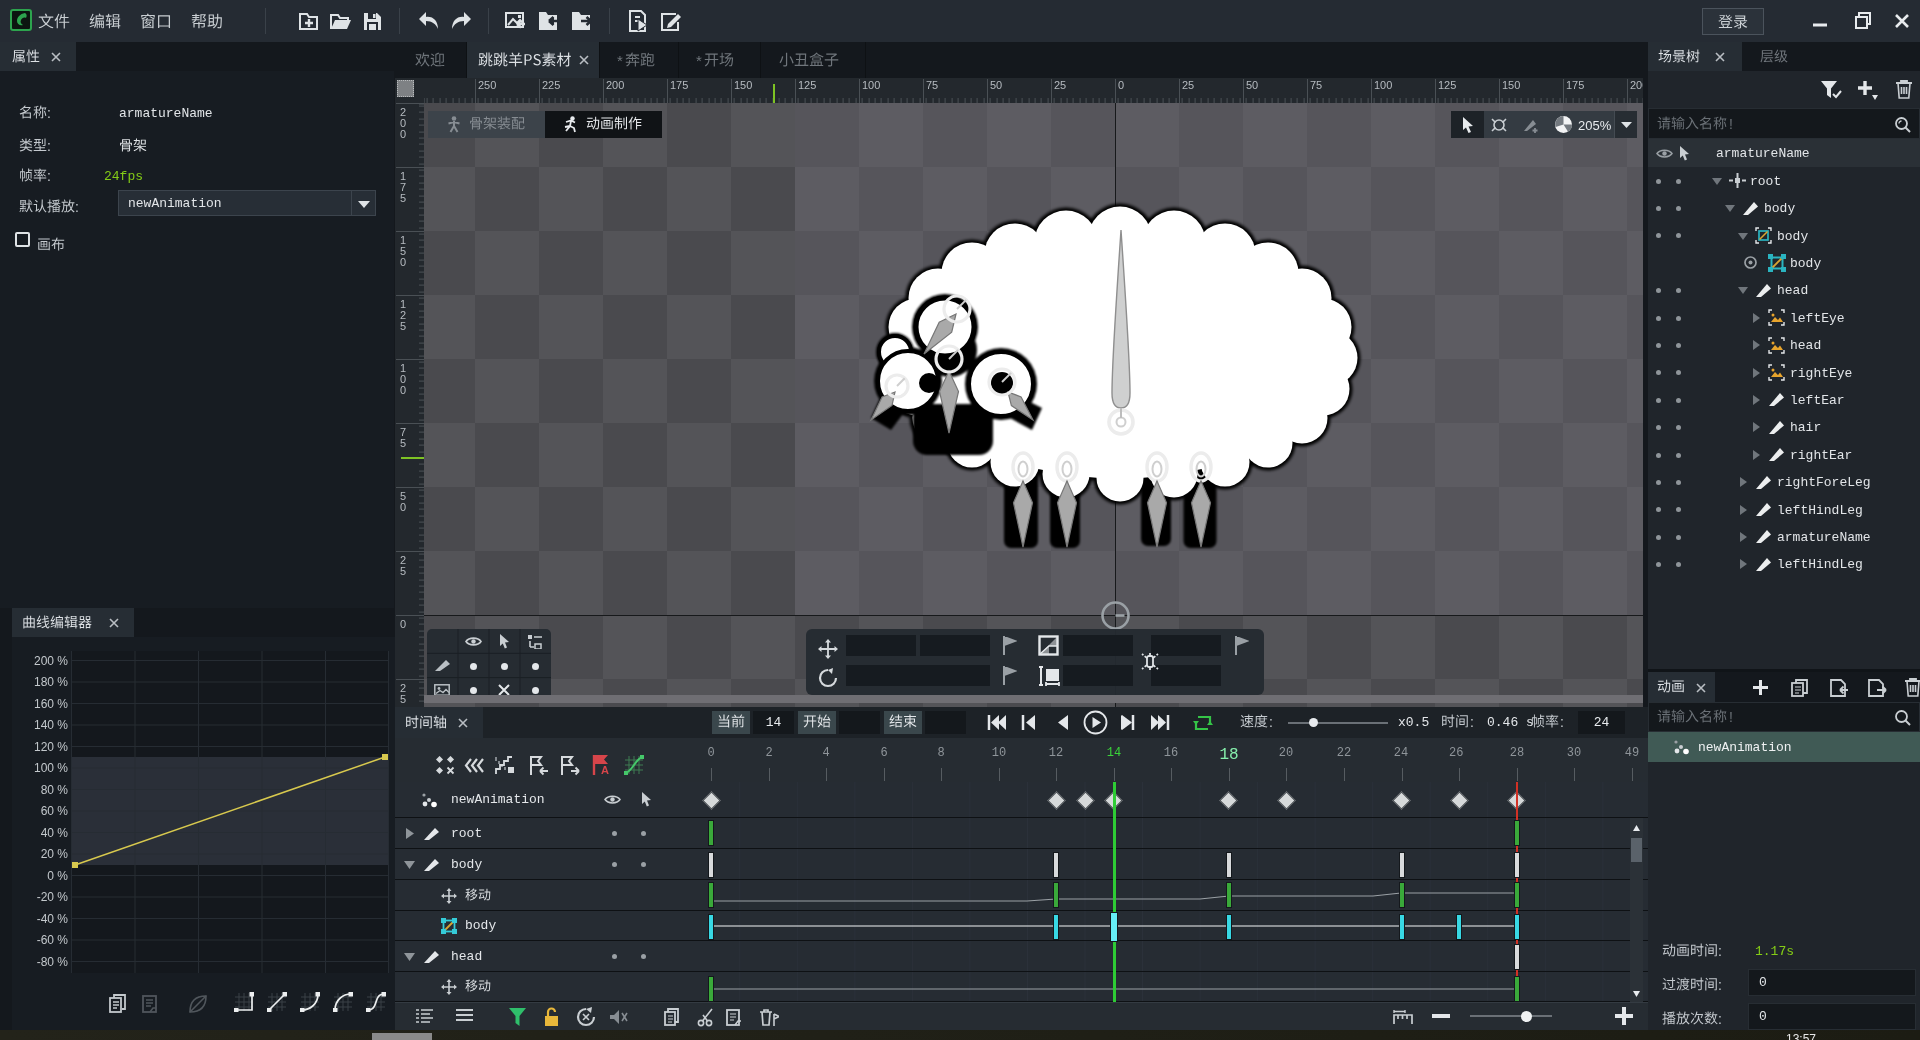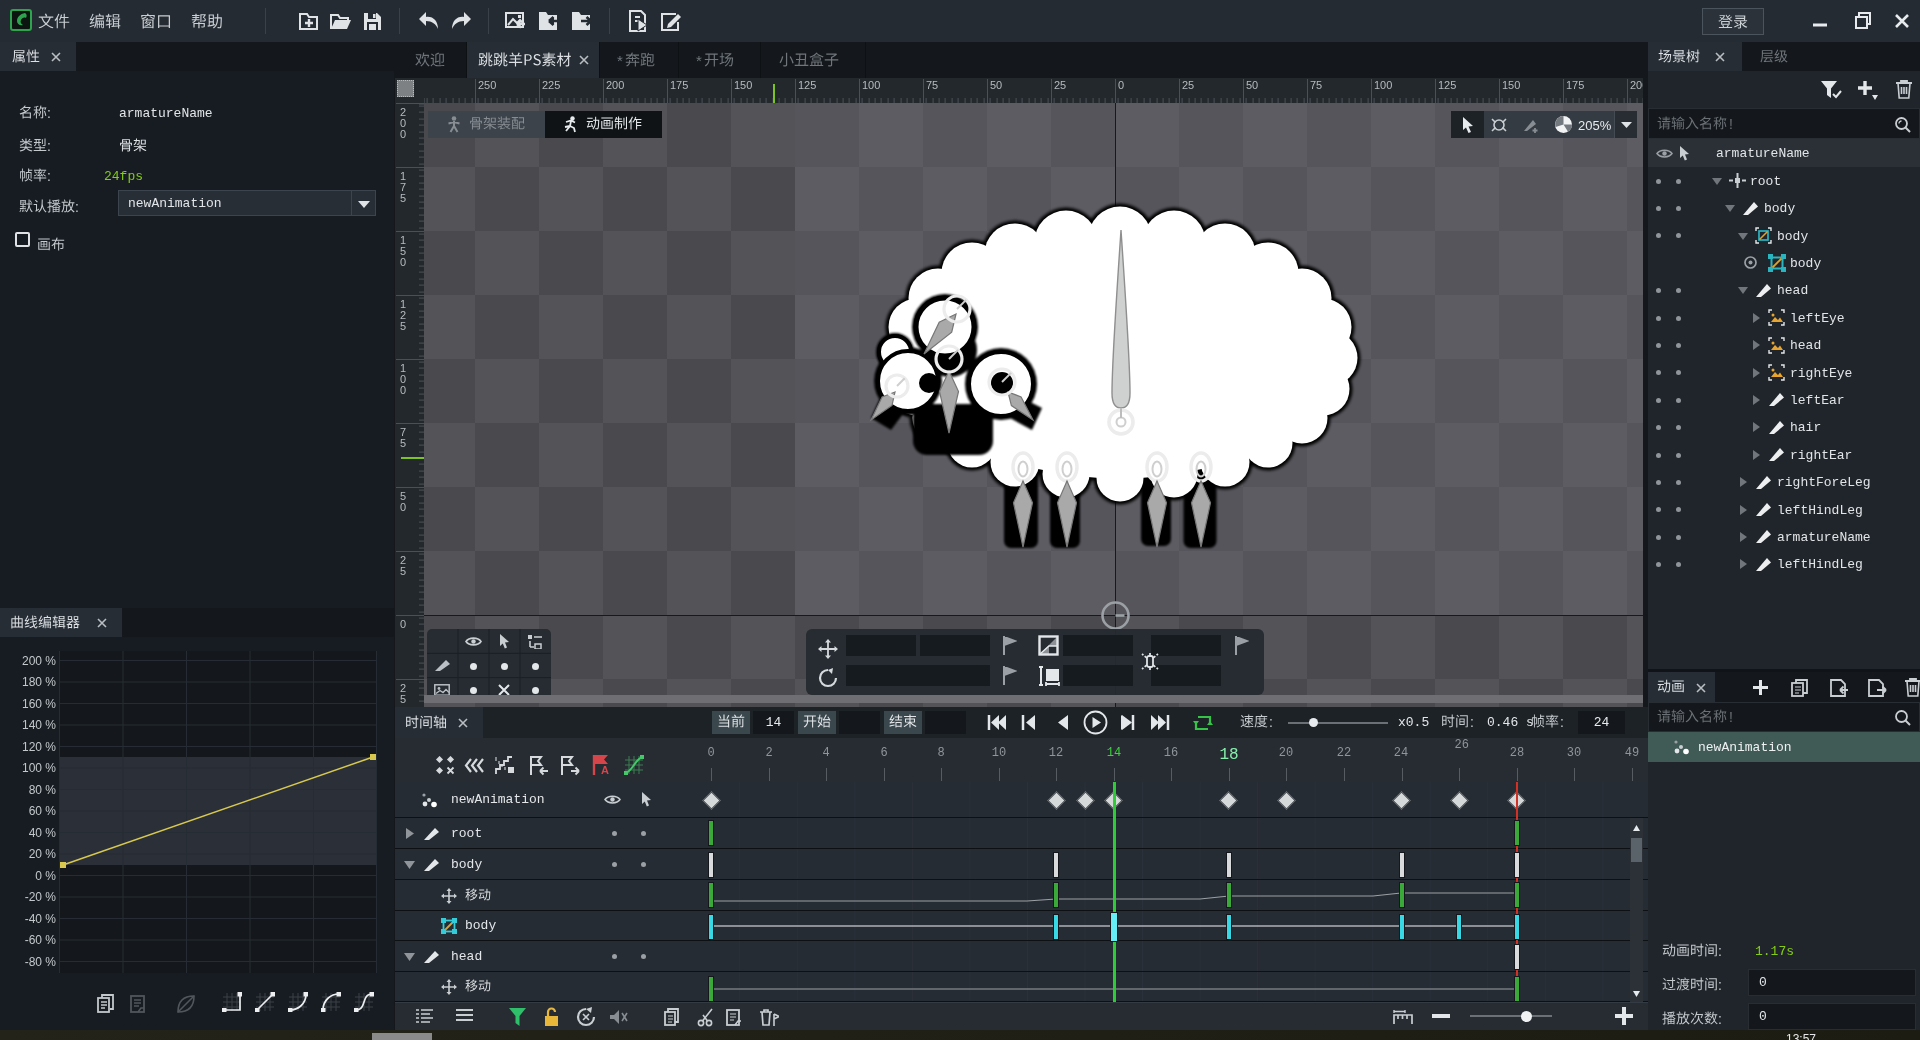--- a/index.html
+++ b/index.html
@@ -4,21 +4,21 @@
 html,body{width:1920px;height:1040px;overflow:hidden;background:#14181d;font-family:"Liberation Sans",sans-serif}
 .abs{position:absolute}
 .mono{font-family:"Liberation Mono",monospace}
 svg.cj{display:block}
 #menubar{left:0;top:0;width:1920px;height:42px;background:#252b33}
 .mtxt{top:13px}
 #leftpanel{left:0;top:42px;width:394px;height:566px;background:#151a1f}
 #lptabbar{left:0;top:0;width:394px;height:29px;background:#14181d}
 .tab-act{background:#262d34;height:29px}
 #lpcontent{left:0;top:29px;width:394px;height:537px;background:#171c22}
-#curvepanel{left:0;top:608px;width:394px;height:422px;background:#3b82f6}
+#curvepanel{left:12px;top:608px;width:394px;height:422px;background:#3b82f6}
 #cvtabbar{left:0;top:0;width:394px;height:29px;background:#14181d}
 #cvcontent{left:0;top:29px;width:394px;height:393px;background:#171c22}
 #centerpanel{left:395px;top:42px;width:1253px;height:665px;background:#14181d}
 #doctabs{left:0;top:0;width:1253px;height:36px;background:#14181d}
 .dtab{top:0;height:36px;border-right:1px solid #0e1114}
 #canvas{left:29px;top:61px;width:1219px;height:604px;overflow:hidden}
 #timeline{left:395px;top:707px;width:1253px;height:323px;background:#262c32}
 #rightpanel{left:1648px;top:42px;width:272px;height:988px;background:#20252b}
 #taskbar{left:0;top:1030px;width:1920px;height:10px;background:#16160f}
 #checker{background:conic-gradient(#545458 25%,#4a4a4e 0 50%,#545458 0 75%,#4a4a4e 0);background-size:128px 128px;background-position:115px 0}
@@ -910,21 +910,21 @@
       <div class="abs mono" style="left:766px;top:8px;width:20px;text-align:center;color:#8f959a;font-size:12px">16</div>
       <div class="abs" style="left:776.3px;top:30px;width:1px;height:13px;background:#565c61"></div>
       <div class="abs mono" style="left:824px;top:8px;width:20px;text-align:center;color:#86efac;font-size:16px">18</div>
       <div class="abs" style="left:833.9px;top:30px;width:1px;height:13px;background:#565c61"></div>
       <div class="abs mono" style="left:881px;top:8px;width:20px;text-align:center;color:#8f959a;font-size:12px">20</div>
       <div class="abs" style="left:891.4px;top:30px;width:1px;height:13px;background:#565c61"></div>
       <div class="abs mono" style="left:939px;top:8px;width:20px;text-align:center;color:#8f959a;font-size:12px">22</div>
       <div class="abs" style="left:948.9px;top:30px;width:1px;height:13px;background:#565c61"></div>
       <div class="abs mono" style="left:996px;top:8px;width:20px;text-align:center;color:#8f959a;font-size:12px">24</div>
       <div class="abs" style="left:1006.5px;top:30px;width:1px;height:13px;background:#565c61"></div>
-      <div class="abs mono" style="left:1054px;top:0;width:20px;text-align:right;color:#8f959a;font-size:12px">26</div>
+      <div class="abs mono" style="left:1054px;top:8px;width:20px;text-align:left;color:#8f959a;font-size:12px">26</div>
       <div class="abs" style="left:1064.0px;top:30px;width:1px;height:13px;background:#565c61"></div>
       <div class="abs mono" style="left:1112px;top:8px;width:20px;text-align:center;color:#8f959a;font-size:12px">28</div>
       <div class="abs" style="left:1121.6px;top:30px;width:1px;height:13px;background:#565c61"></div>
       <div class="abs mono" style="left:1169px;top:8px;width:20px;text-align:center;color:#8f959a;font-size:12px">30</div>
       <div class="abs" style="left:1179.1px;top:30px;width:1px;height:13px;background:#565c61"></div>
       <div class="abs mono" style="left:1227px;top:8px;width:20px;text-align:center;color:#8f959a;font-size:12px">49</div>
       <div class="abs" style="left:1236.6px;top:30px;width:1px;height:13px;background:#565c61"></div>
     </div>
  <div class="abs" id="tltracks" style="left:0;top:75px;width:1253px;height:220px;background:#20262b;overflow:hidden">
       <div class="abs" style="left:0;top:0;width:1253px;height:220px;background:#262c33"></div>

